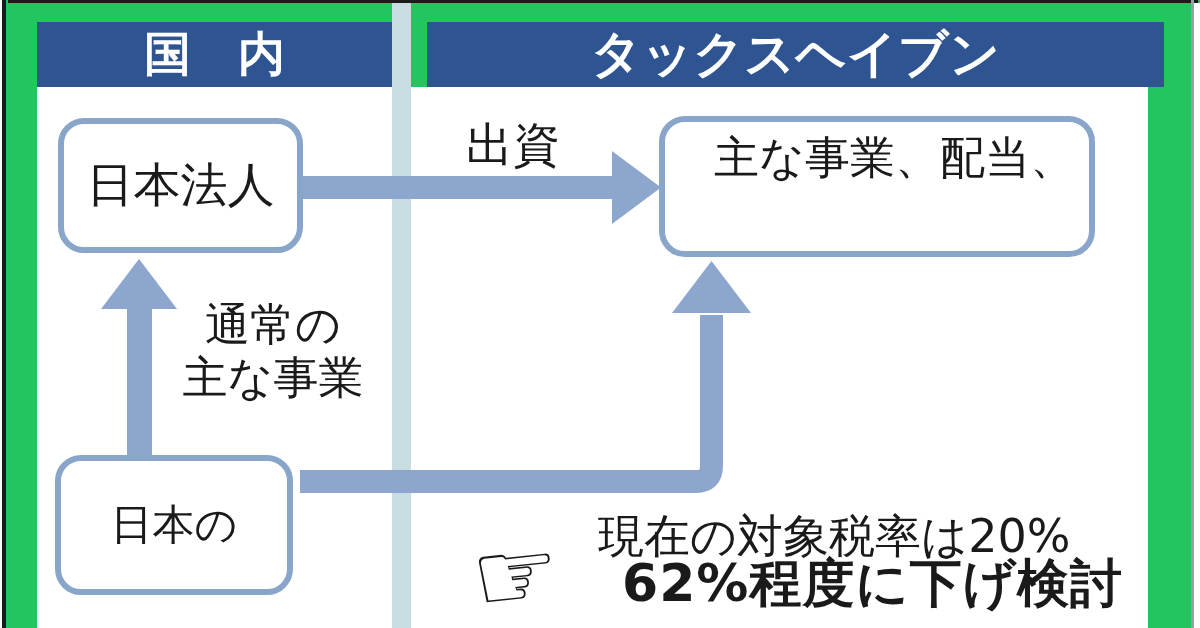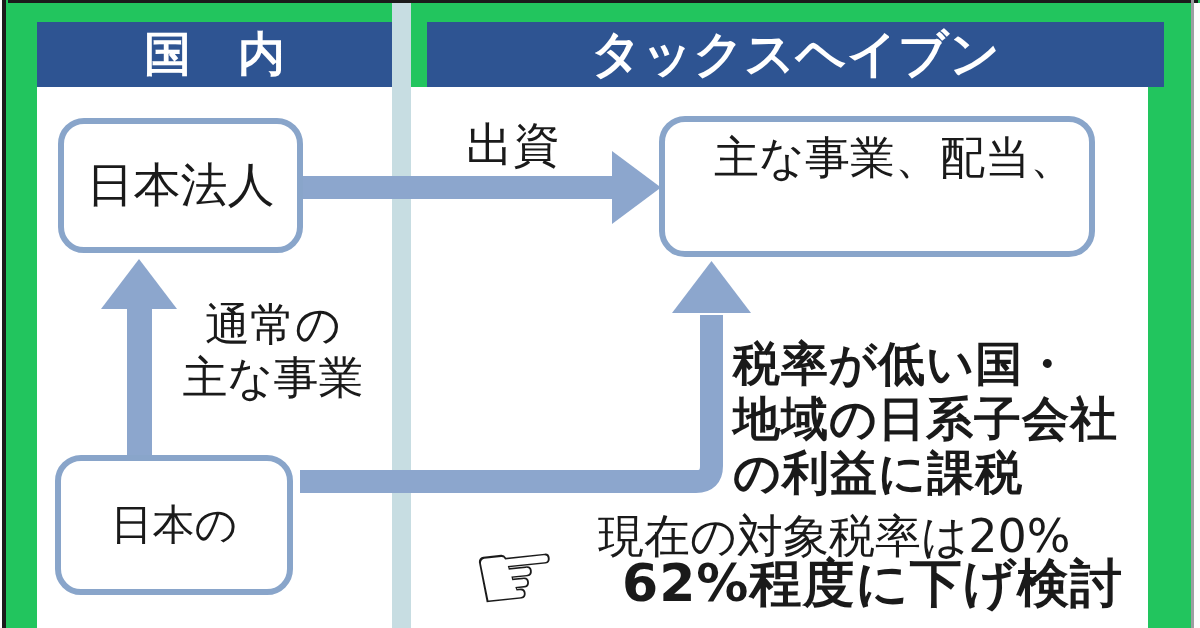--- a/index.html
+++ b/index.html
@@ -107,25 +107,20 @@
     </span>
   </div>
 
   <div class="abs lbl lbl-investment">出資</div>
 
   <div class="abs lbl-normal-tax">
     <span style="display:block">通常の</span>
     <span style="display:block">主な事業</span>
   </div>
 
-  <div class="abs lbl lbl-low-tax">
-    <span style="display:block">税率が低い国・</span>
-    <span style="display:block">地域の日系子会社</span>
-    <span style="display:block">の利益に課税</span>
-  </div>
 
   <div class="abs lbl lbl-current-rate">現在の対象税率は20%</div>
 
   <div class="abs finger">☞</div>
 
   <div class="abs lbl lbl-proposed-rate">62%程度に下げ検討</div>
 
 </div>
 
 </body></html>

